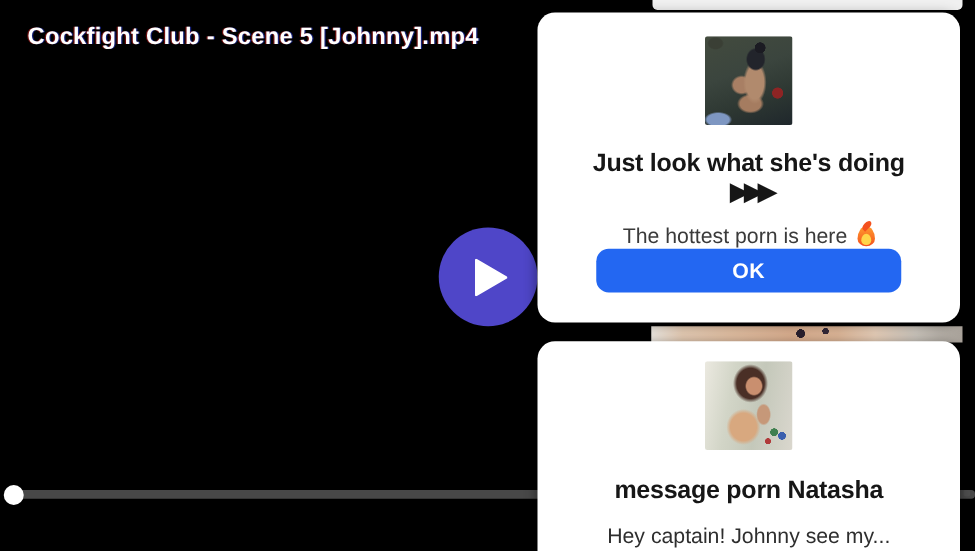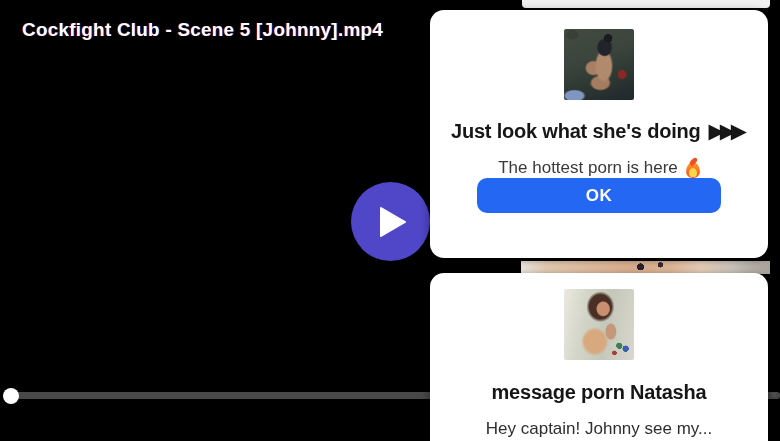--- a/index.html
+++ b/index.html
@@ -97,30 +97,30 @@
       radial-gradient(ellipse 20px 22px at 52% 25%,#4a2f26 55%,rgba(0,0,0,0) 70%),
       radial-gradient(ellipse 19px 20px at 44% 74%,#d8a87f 55%,rgba(0,0,0,0) 72%),
       radial-gradient(ellipse 8px 12px at 67% 60%,#c69879 60%,rgba(0,0,0,0) 74%),
       radial-gradient(circle 4px at 79% 80%,#3f7f4f 75%,rgba(0,0,0,0) 82%),
       radial-gradient(circle 4px at 88% 84%,#3a5fae 75%,rgba(0,0,0,0) 82%),
       radial-gradient(circle 3px at 72% 90%,#b03a3a 75%,rgba(0,0,0,0) 84%),
       linear-gradient(100deg,#ebe9e0 0%,#d2d5c7 30%,#c4c8ba 60%,#dad7ce 100%);
   }
   .card-heading{
     margin-top:20px;color:#161616;font-size:20px;font-weight:bold;
-    white-space:nowrap;letter-spacing:-.2px;display:flex;align-items:center;
+    white-space:nowrap;letter-spacing:-.2px;display:flex;align-items:center;flex-direction:column;
   }
   .card2 .card-heading{margin-top:21px;}
   .arrows{
     font-family:"DejaVu Sans",sans-serif;font-size:21px;letter-spacing:-5px;
     margin-left:8px;padding-right:5px;line-height:1;
   }
   .card-sub{
     margin-top:15px;color:#3a3a3a;font-size:17px;white-space:nowrap;
-    display:flex;align-items:flex-end;
+    display:flex;align-items:center;
   }
   .msg{color:#2e2e2e;}
   .flame{position:relative;width:14px;height:16px;margin-left:8px;display:inline-block;
     background:linear-gradient(#ff9d2e,#f4511e);
     border-radius:50% 50% 50% 50%/62% 62% 38% 38%;}
   .flame::before{content:"";position:absolute;top:-5px;left:5px;width:5px;height:9px;
     background:#f4511e;border-radius:50% 50% 0 50%;transform:rotate(45deg);}
   .flame::after{content:"";position:absolute;bottom:1px;left:3px;width:8px;height:9px;
     background:#ffd64a;border-radius:50% 50% 50% 50%/60% 60% 40% 40%;}
   .ok-btn{

